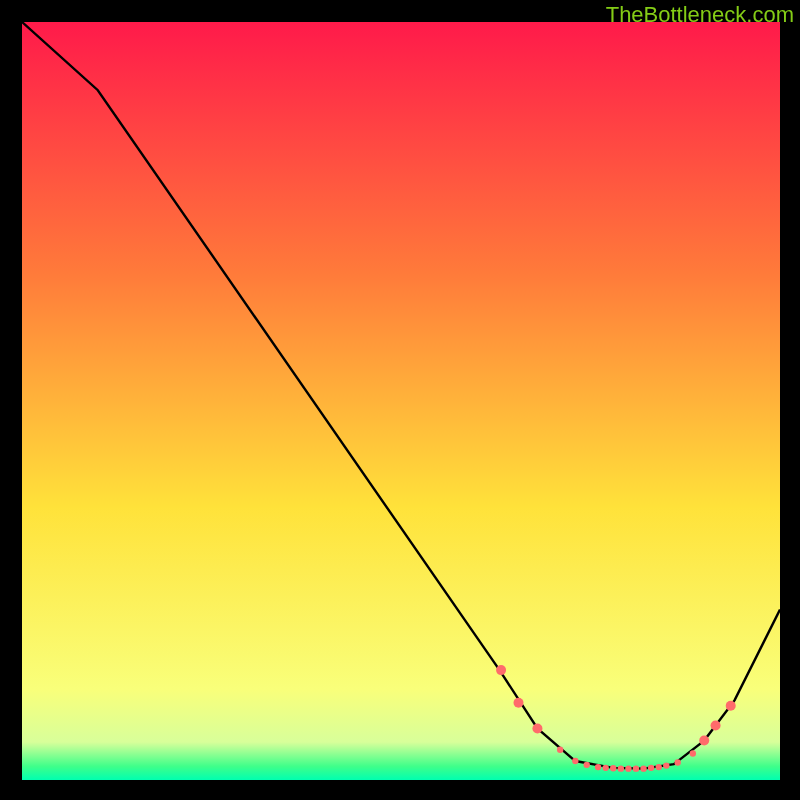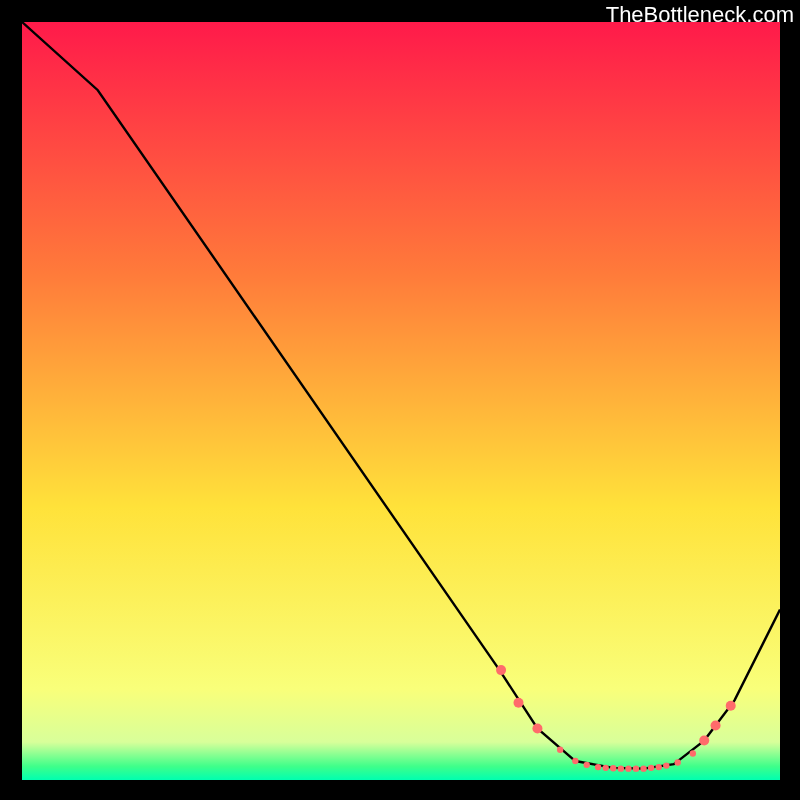--- a/index.html
+++ b/index.html
@@ -1,21 +1,21 @@
 <!DOCTYPE html>
 <html><head>
 <meta charset="utf-8">
 <style>
   * { margin: 0; padding: 0; box-sizing: border-box; }
   html, body { width: 800px; height: 800px; background: #000; overflow: hidden; }
   .watermark {
     position: absolute;
     top: 2px;
     right: 6px;
-    color: #ffffff;
+    color: #84cc16;
     font-family: Arial, Helvetica, sans-serif;
     font-size: 22px;
     font-weight: 500;
     z-index: 10;
   }
   .plot-area {
     position: absolute;
     left: 22px;
     top: 22px;
     width: 758px;

